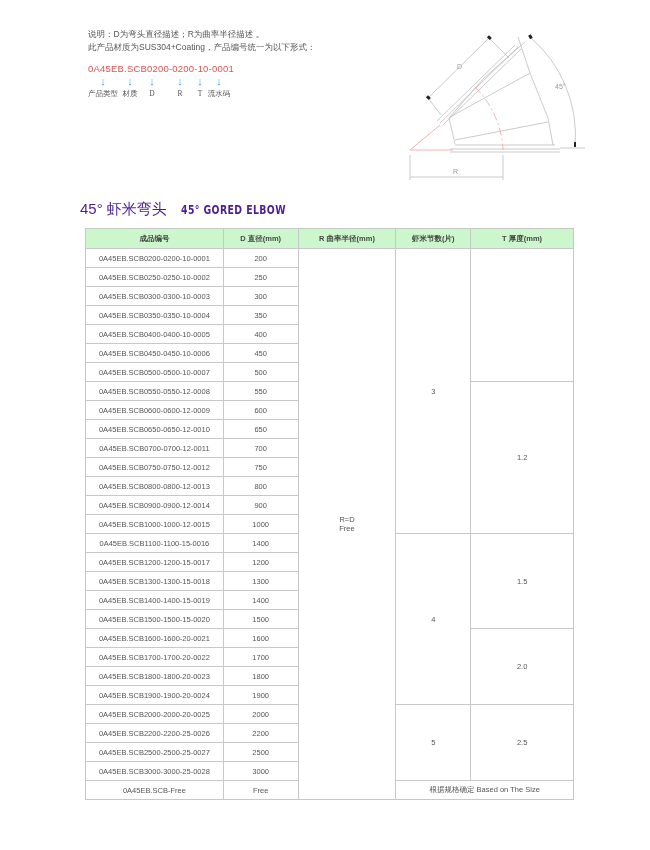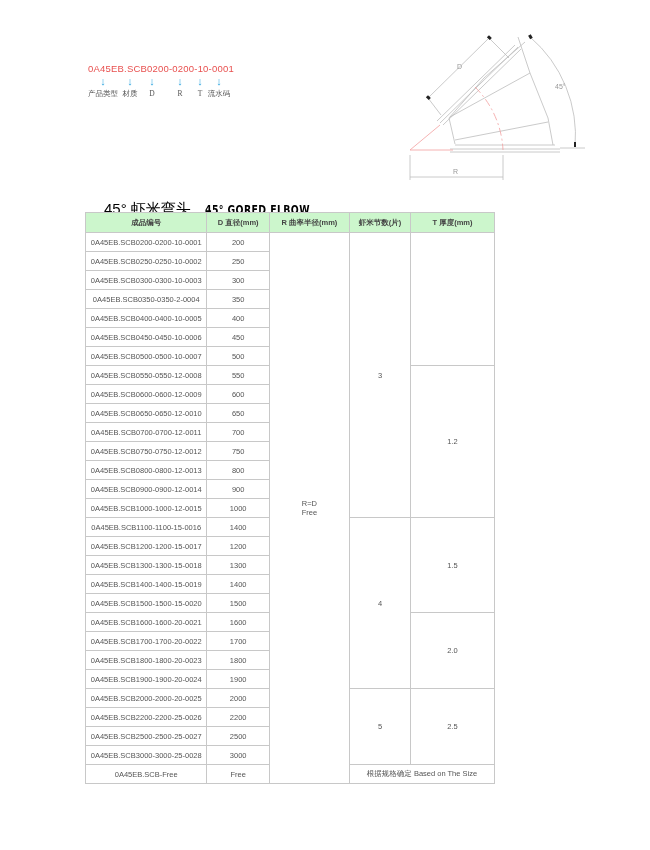--- a/index.html
+++ b/index.html
@@ -5,32 +5,34 @@
   html, body { margin: 0; padding: 0; background: #ffffff; }
   body { width: 650px; height: 850px; position: relative; overflow: hidden;
          font-family: "Liberation Sans", "DejaVu Sans", sans-serif; color: #444; }
   .intro { position: absolute; left: 88px; top: 28px; font-size: 8.5px; line-height: 13px; color: #555; }
   .code { position: absolute; left: 88px; top: 63px; font-size: 9.5px; color: #e8504f; letter-spacing: 0.2px; }
   .arrows { position: absolute; left: 88px; top: 76px; width: 160px; height: 26px; }
   .arrow { position: absolute; top: 0; text-align: center; font-size: 7.5px; color: #555; }
   .arrow .glyph { display: block; color: #35a8e0; font-size: 11px; line-height: 11px; }
   .arrow .lbl { display: block; margin-top: 2px; white-space: nowrap; font-family: Liberation Serif, serif; }
   .diagram { position: absolute; left: 395px; top: 25px; width: 200px; height: 165px; }
-  .title { position: absolute; left: 104px; top: 200px; font-size: 15px; color: #000000; white-space: nowrap; }
+  .title { position: absolute; left: 80px; top: 200px; font-size: 15px; color: #4c1d95; white-space: nowrap; }
   .title .en { font-family: "DejaVu Sans", sans-serif; font-weight: bold; font-size: 12px; margin-left: 10px; transform: scaleX(0.78); display: inline-block; transform-origin: left; letter-spacing: 0.5px; }
-  table.spec { position: absolute; left: 85px; top: 212px; border-collapse: collapse; width: 410px; font-size: 7.5px; color: #555; }
+  table.spec { position: absolute; left: 85px; top: 228px; border-collapse: collapse; width: 489px; font-size: 7.5px; color: #555; }
   table.spec th, table.spec td { border: 1px solid #c8c8c8; text-align: center; padding: 0; }
   table.spec th { background: #ccf6cc; height: 19px; font-weight: bold; color: #444; font-size: 7.5px; }
   table.spec td { height: 18px; }
   table.spec td.merged { vertical-align: middle; }
 </style>
 </head>
 <body>
 
 <div class="intro">
+  <div>说明：D为弯头直径描述；R为曲率半径描述 。</div>
+  <div>此产品材质为SUS304+Coating，产品编号统一为以下形式：</div>
 </div>
 
 <div class="code">0A45EB.SCB0200-0200-10-0001</div>
 
 <div class="arrows">
   <div class="arrow" style="left:-2px;width:34px;">
     <span class="glyph">↓</span>
     <span class="lbl">产品类型</span>
   </div>
   <div class="arrow" style="left:32px;width:20px;">
@@ -136,21 +138,21 @@
       </tr>
       <tr>
         <td>0A45EB.SCB0250-0250-10-0002</td>
         <td>250</td>
       </tr>
       <tr>
         <td>0A45EB.SCB0300-0300-10-0003</td>
         <td>300</td>
       </tr>
       <tr>
-        <td>0A45EB.SCB0350-0350-2-0004</td>
+        <td>0A45EB.SCB0350-0350-10-0004</td>
         <td>350</td>
       </tr>
       <tr>
         <td>0A45EB.SCB0400-0400-10-0005</td>
         <td>400</td>
       </tr>
       <tr>
         <td>0A45EB.SCB0450-0450-10-0006</td>
         <td>450</td>
       </tr>

